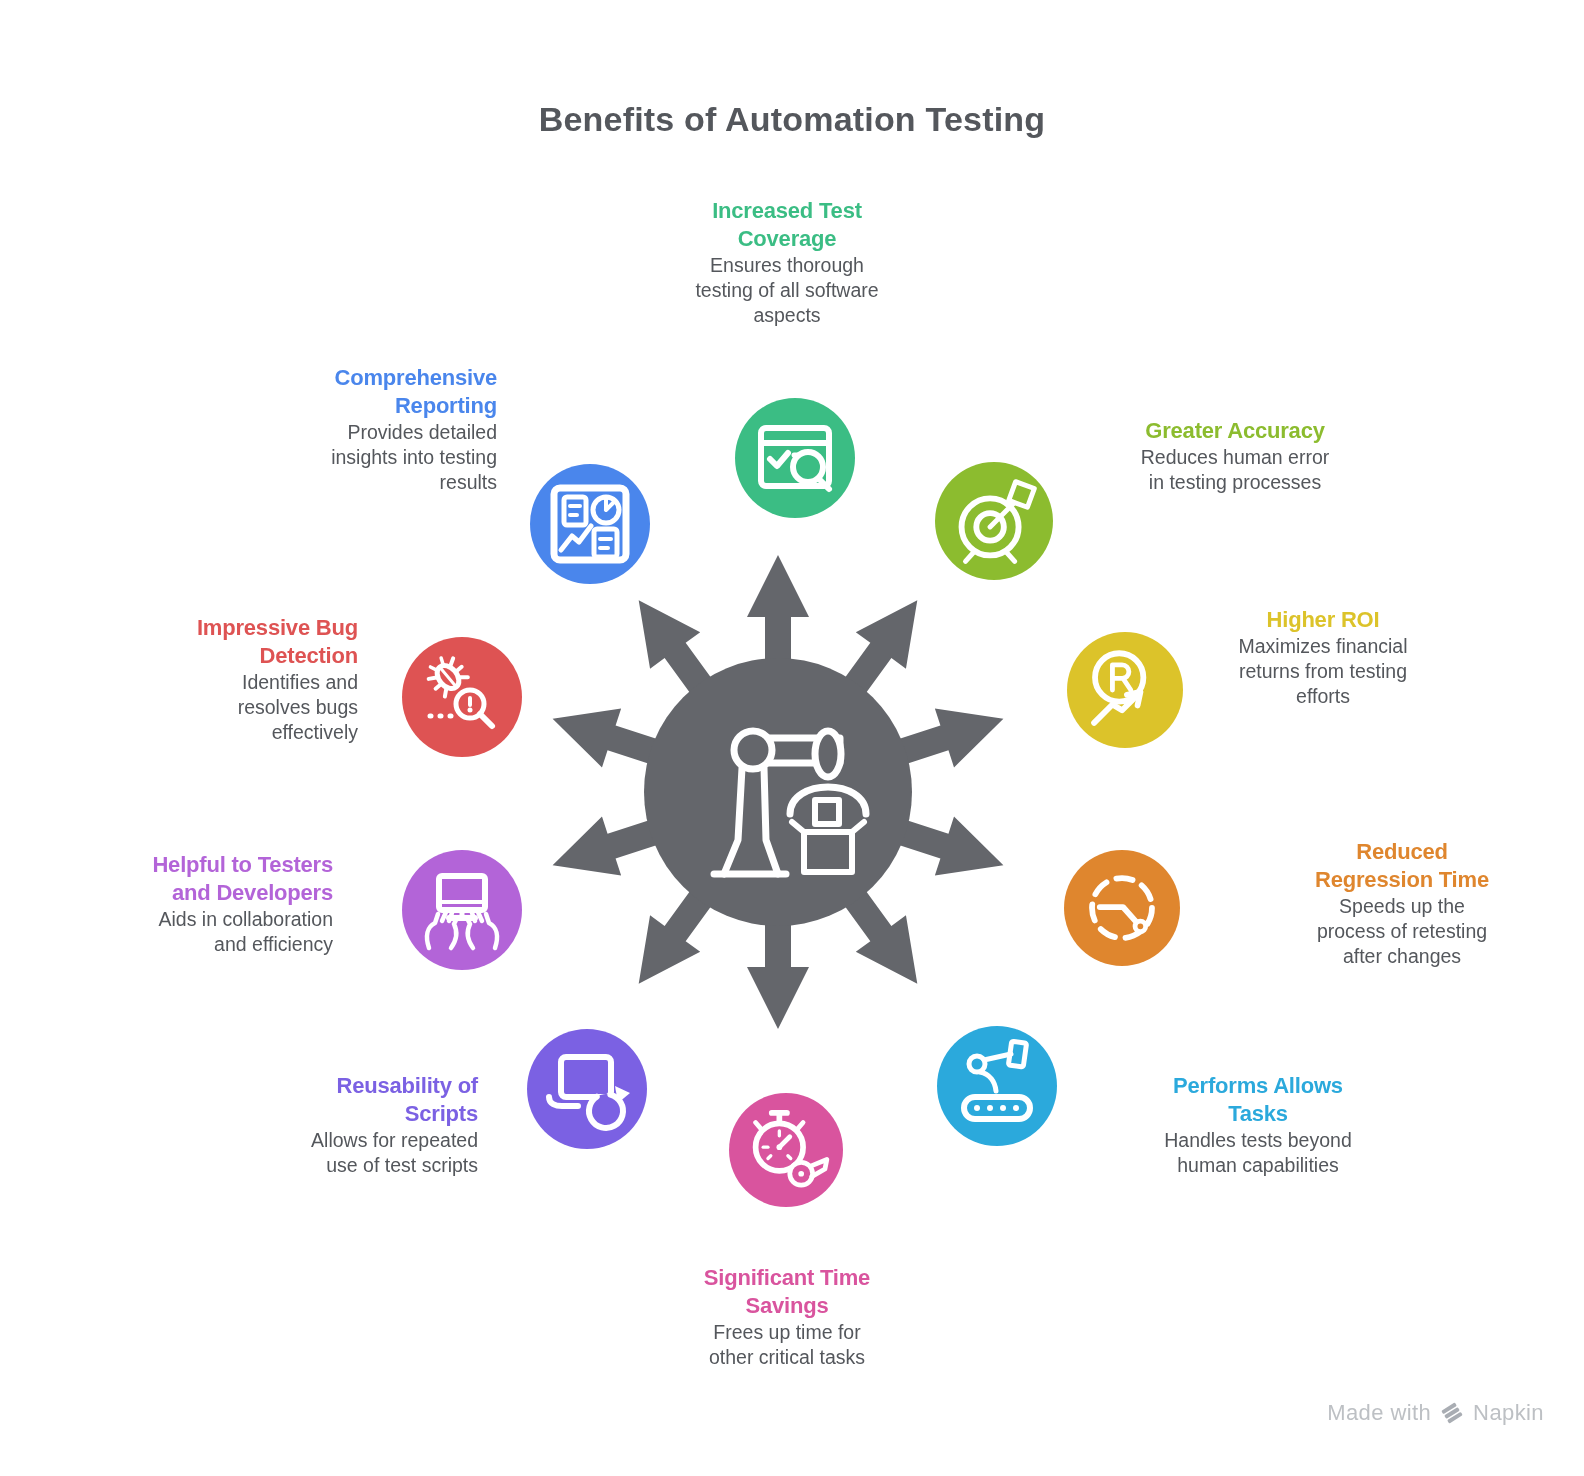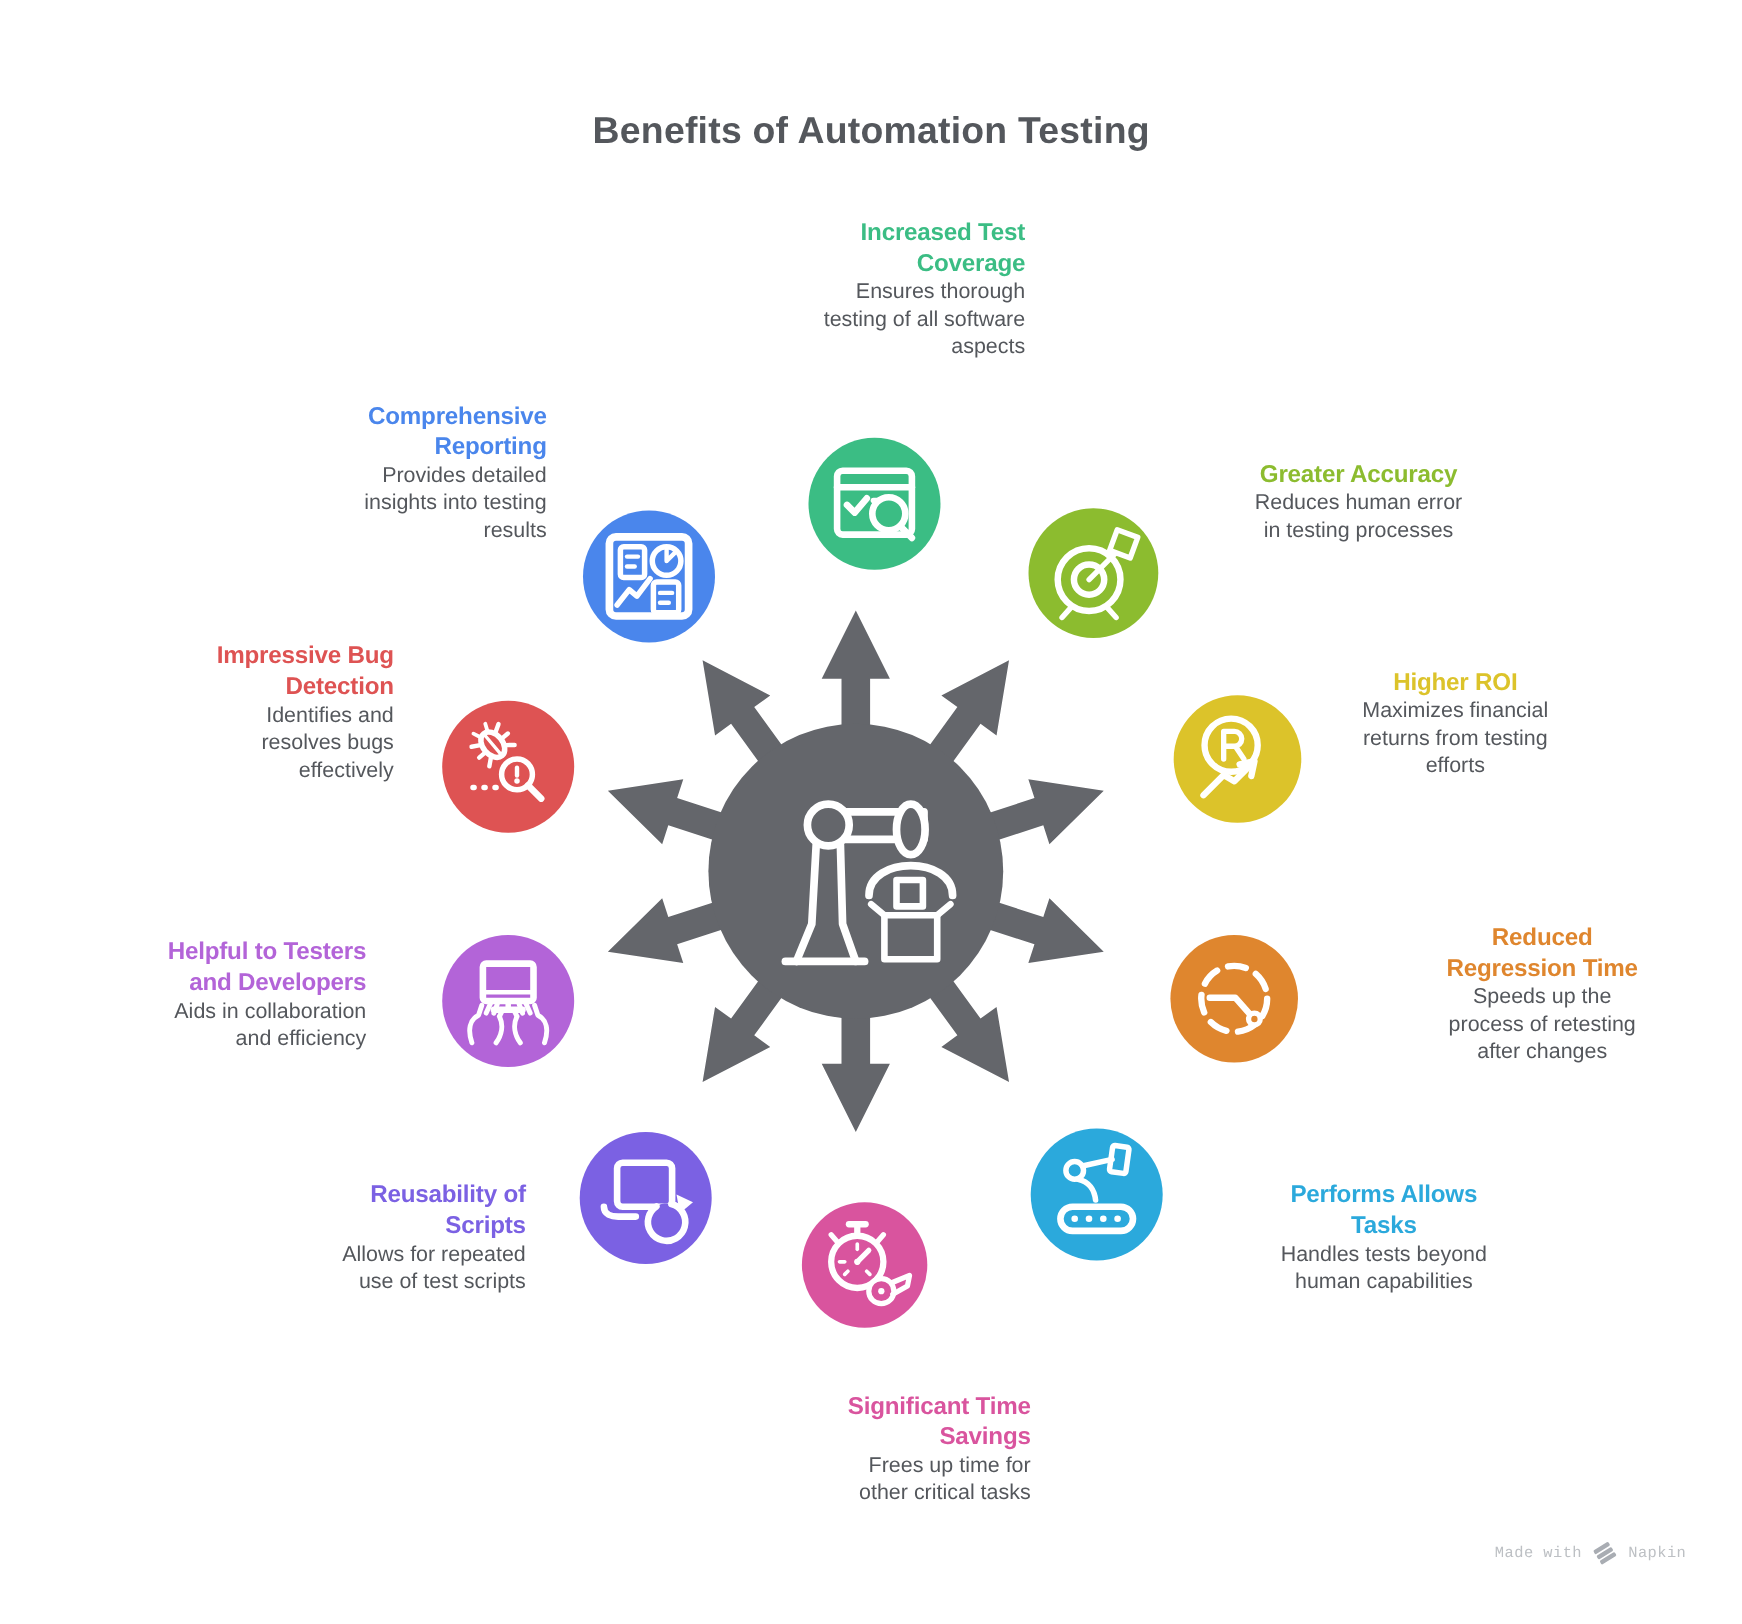--- a/index.html
+++ b/index.html
@@ -7,56 +7,56 @@
     position:relative; width:1584px; height:1476px; background:#ffffff;
     font-family:"Liberation Sans","DejaVu Sans",sans-serif; overflow:hidden;
   }
   .page-title {
     position:absolute; top:100px; left:0; width:1584px; margin:0;
     text-align:center; font-size:34px; font-weight:bold; letter-spacing:0.2px;
   }
   .label { position:absolute; width:300px; }
   .b-title { font-size:22px; font-weight:bold; line-height:28px; white-space:pre-line; letter-spacing:-0.2px; }
   .b-desc  { font-size:19.5px; line-height:25px; white-space:pre-line; color:#54575C; }
-  .align-center { text-align:right; }
+  .align-center { text-align:center; }
   .align-right  { text-align:right; }
   .align-left   { text-align:center; }
 
   .circle { position:absolute; border-radius:50%; }
   .circle svg { display:block; width:100%; height:100%; }
 
   
   .b0-label { left:642px;  top:197px;  width:290px; }
   .b1-label { left:1085px; top:417px; }
   .b2-label { left:1173px; top:606px; }
   .b3-label { left:1252px; top:838px; }
   .b4-label { left:1108px; top:1072px; }
   .b5-label { left:637px;  top:1264px; }
   .b6-label { left:178px;  top:1072px; }
   .b7-label { left:33px;   top:851px; }
-  .b8-label { left:58px;   top:582px; }
+  .b8-label { left:58px;   top:614px; }
   .b9-label { left:197px;  top:364px; }
 
   
   .b0-circle { left:735px;  top:398px;  width:120px; height:120px; }
   .b1-circle { left:935px;  top:462px;  width:118px; height:118px; }
   .b2-circle { left:1067px; top:632px;  width:116px; height:116px; }
   .b3-circle { left:1064px; top:850px;  width:116px; height:116px; }
   .b4-circle { left:937px;  top:1026px; width:120px; height:120px; }
   .b5-circle { left:729px;  top:1093px; width:114px; height:114px; }
   .b6-circle { left:527px;  top:1029px; width:120px; height:120px; }
   .b7-circle { left:402px;  top:850px;  width:120px; height:120px; }
   .b8-circle { left:402px;  top:637px;  width:120px; height:120px; }
   .b9-circle { left:530px;  top:464px;  width:120px; height:120px; }
 
   .hub { position:absolute; left:528px; top:542px; width:500px; height:500px; }
 
   .watermark {
-    position:absolute; top:1400px; right:51px; font-size:14px; letter-spacing:0.4px;
-    display:flex; align-items:center; gap:9px;font-family:Liberation Mono, monospace;
+    position:absolute; top:1400px; right:40px; font-size:22px; letter-spacing:0.4px;
+    display:flex; align-items:center; gap:9px;
   }
   .watermark svg { display:block; }
 
   .icon-stroke { stroke:#ffffff; fill:none; stroke-linecap:round; stroke-linejoin:round; }
 </style>
 </head>
 <body>
 
 <div class="canvas">
 

